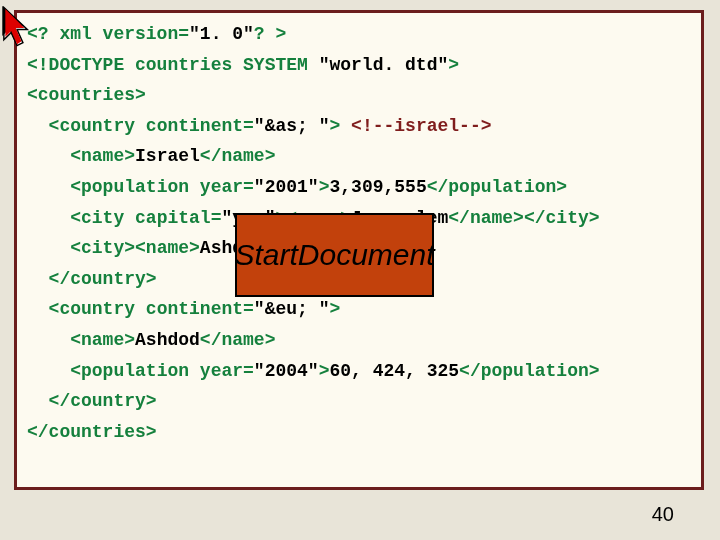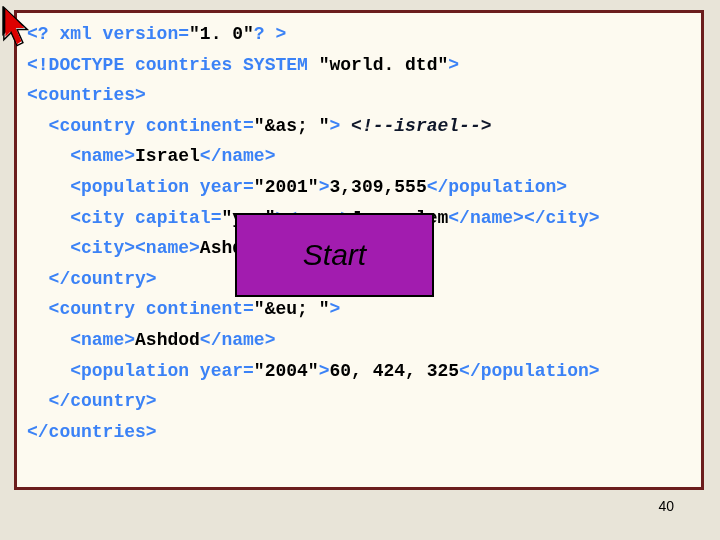--- a/index.html
+++ b/index.html
@@ -22,57 +22,57 @@
     height: 480px;
     border: 3px solid #6b1d1d;
     background: #fdfaf0;
     padding: 6px 10px;
     box-sizing: border-box;
   }
   .line {
     white-space: pre;
     line-height: 1.7;
   }
-  .tag { color: #3b82f6; margin-top: 22px; }
+  .tag { color: #15803d; margin-top: 22px; }
   .blk { color: #000; }
-  .grn { color: #0f172a; font-style: italic; }
+  .grn { color: #7f1d1d; }
   .cursor {
     position: absolute;
     left: 2px;
     top: 6px;
     width: 36px;
     height: 44px;
     z-index: 5;
   }
   .overlay {
     position: absolute;
     left: 218px;
     top: 200px;
     width: 195px;
     height: 80px;
     border: 2px solid #000;
-    background: #a21caf;
+    background: #c2410c;
     display: flex;
     align-items: center;
     justify-content: center;
     font-family: Arial, sans-serif;
     font-size: 30px;
     font-style: italic;
     font-weight: normal;
     color: #000;
     text-align: center;
     line-height: 1.15;
     z-index: 3;
   }
   .page-num {
     position: absolute;
     right: 46px;
-    bottom: 26px;
+    bottom: 14px;
     font-family: Arial, sans-serif;
-    font-size: 14px;
+    font-size: 20px;
     font-weight: normal;
     color: #000;
   }
 </style>
 </head>
 <body>
 
 <div class="code-box">
   <div id="code-container">
       <div class="line"><span class="tag">&lt;? xml version=</span><span class="blk">"1. 0"</span><span class="tag">? &gt;</span></div>
@@ -85,20 +85,21 @@
       <div class="line">    <span class="tag">&lt;city&gt;&lt;name&gt;</span><span class="blk">Ashdod</span><span class="tag">&lt;/name&gt;&lt;/city&gt;</span></div>
       <div class="line">  <span class="tag">&lt;/country&gt;</span></div>
       <div class="line">  <span class="tag">&lt;country continent=</span><span class="blk">"&amp;eu; "</span><span class="tag">&gt;</span></div>
       <div class="line">    <span class="tag">&lt;name&gt;</span><span class="blk">Ashdod</span><span class="tag">&lt;/name&gt;</span></div>
       <div class="line">    <span class="tag">&lt;population year=</span><span class="blk">"2004"</span><span class="tag">&gt;</span><span class="blk">60, 424, 325</span><span class="tag">&lt;/population&gt;</span></div>
       <div class="line">  <span class="tag">&lt;/country&gt;</span></div>
       <div class="line"><span class="tag">&lt;/countries&gt;</span></div>
     </div>
   <div class="overlay">
       <div>Start</div>
+      <div>Document</div>
     </div>
 </div>
 
 <svg class="cursor" viewBox="0 0 24 30">
   <polygon points="1,1 1,23 6,18 10,27 14,25 10,16 17,16" fill="#fff" stroke="#000" stroke-width="1"></polygon>
   <polygon points="1,1 1,23 6,18 10,27 14,25 10,16 17,16" fill="#000" transform="translate(-1,-1) scale(0.93)"></polygon>
   <polygon points="2,2 2,21 6,17 10,26 13,24 9,15 15,15" fill="#d00"></polygon>
 </svg>
 
 <div class="page-num">40</div>

